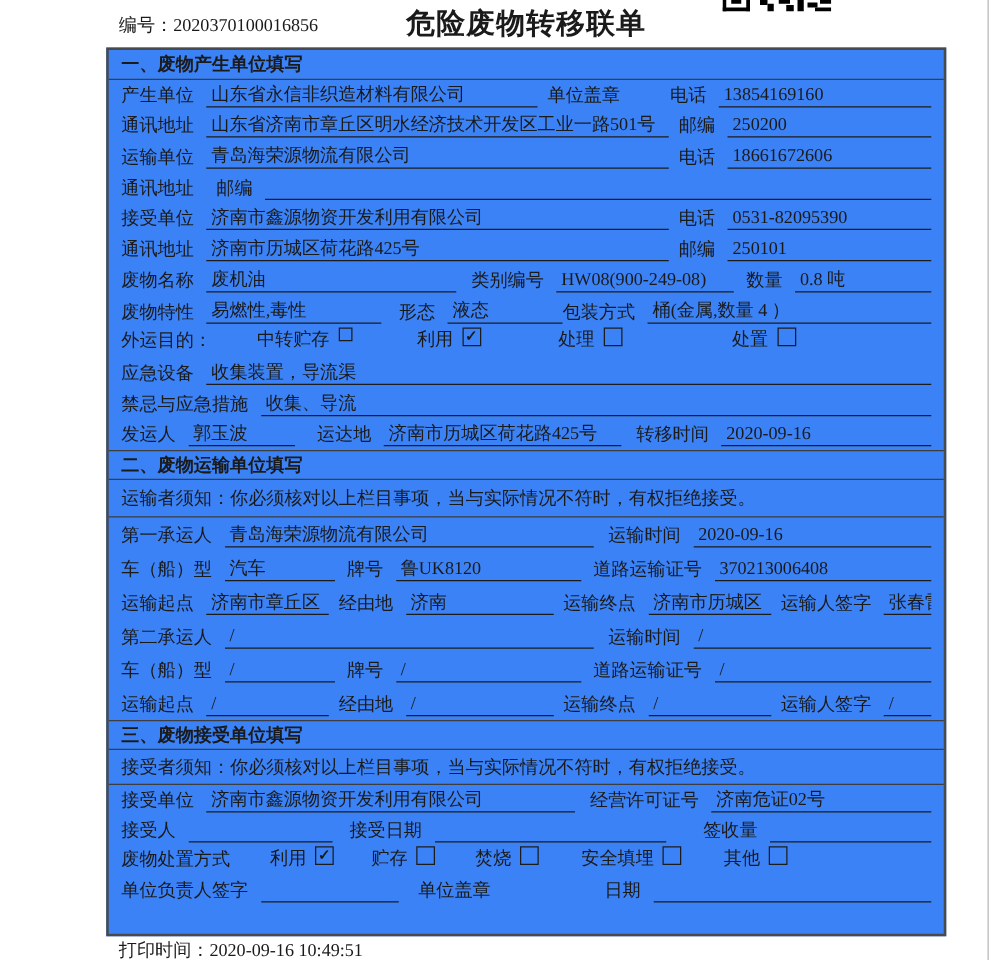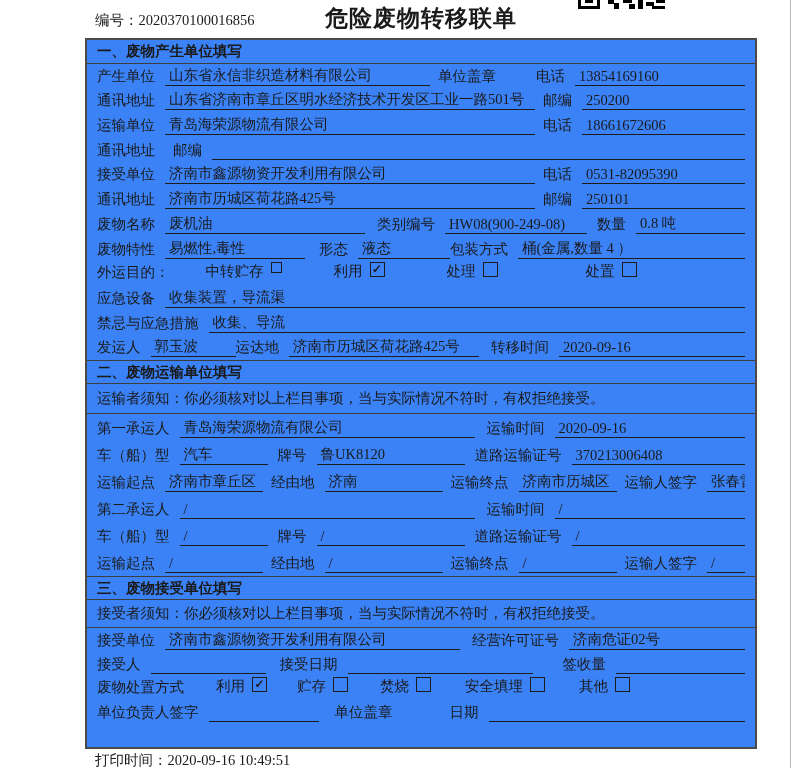--- a/index.html
+++ b/index.html
@@ -166,21 +166,21 @@
   </div>
 
   <div class="frow">
     <span class="lbl">禁忌与应急措施</span>
     <span class="fld grow">收集、导流</span>
   </div>
 
   <div class="frow">
     <span class="lbl">发运人</span>
     <span class="fld ctr" style="width:85px">郭玉波</span>
-    <span class="lbl" style="">运达地</span>
+    <span class="lbl" style="margin-left:18px">运达地</span>
     <span class="fld" style="width:190px">济南市历城区荷花路425号</span>
     <span class="lbl" style="margin-left:12px">转移时间</span>
     <span class="fld grow">2020-09-16</span>
   </div>
 
   <div class="sec-title mid">二、废物运输单位填写</div>
   <div class="notice">运输者须知：你必须核对以上栏目事项，当与实际情况不符时，有权拒绝接受。</div>
 
   <div class="frow h27">
     <span class="lbl">第一承运人</span>
@@ -276,21 +276,21 @@
     <span class="cbg" style="margin-left:34px">
       <span>其他</span>
       <span class="cb"></span>
     </span>
   </div>
 
   <div class="frow h24">
     <span class="lbl">单位负责人签字</span>
     <span class="fld" style="width:110px"></span>
     <span class="lbl" style="margin-left:16px">单位盖章</span>
-    <span class="lbl" style="margin-left:47px">日期</span>
+    <span class="lbl" style="margin-left:81px">日期</span>
     <span class="fld grow"></span>
   </div>
 
 </div>
 
 <div class="print-line">
   <span>打印时间：</span><span>2020-09-16 10:49:51</span>
 </div>
 
 </body></html>

